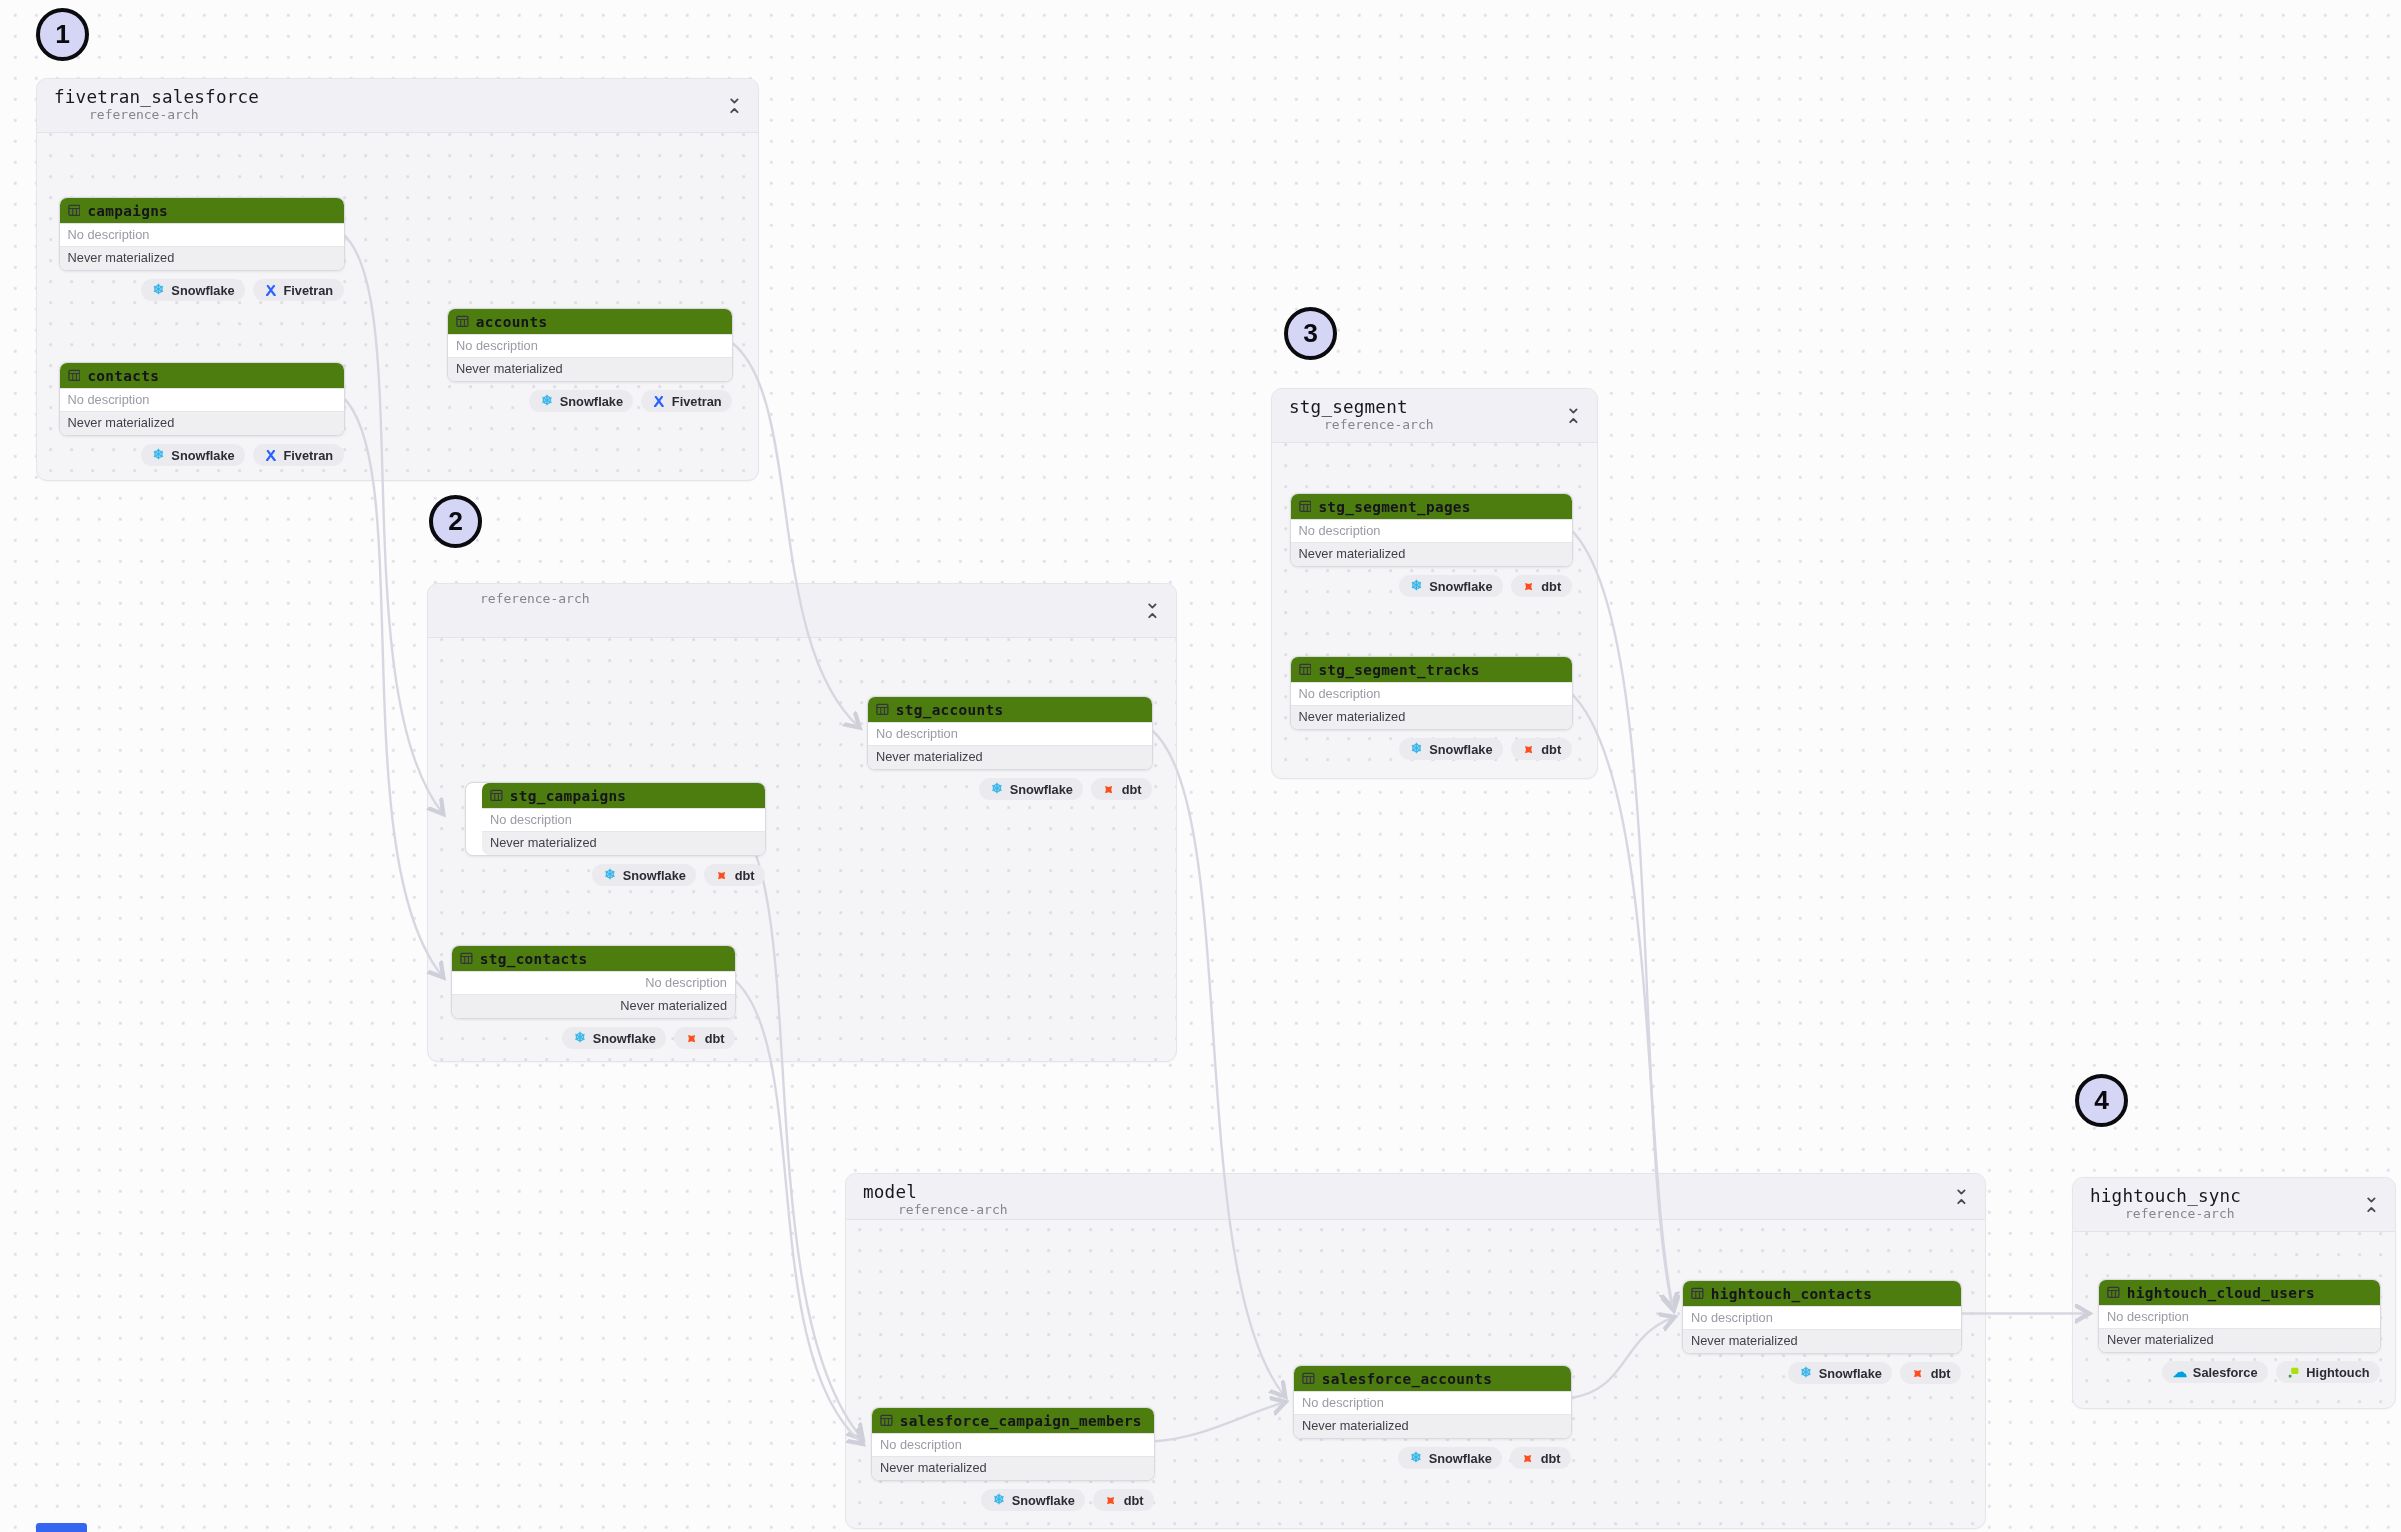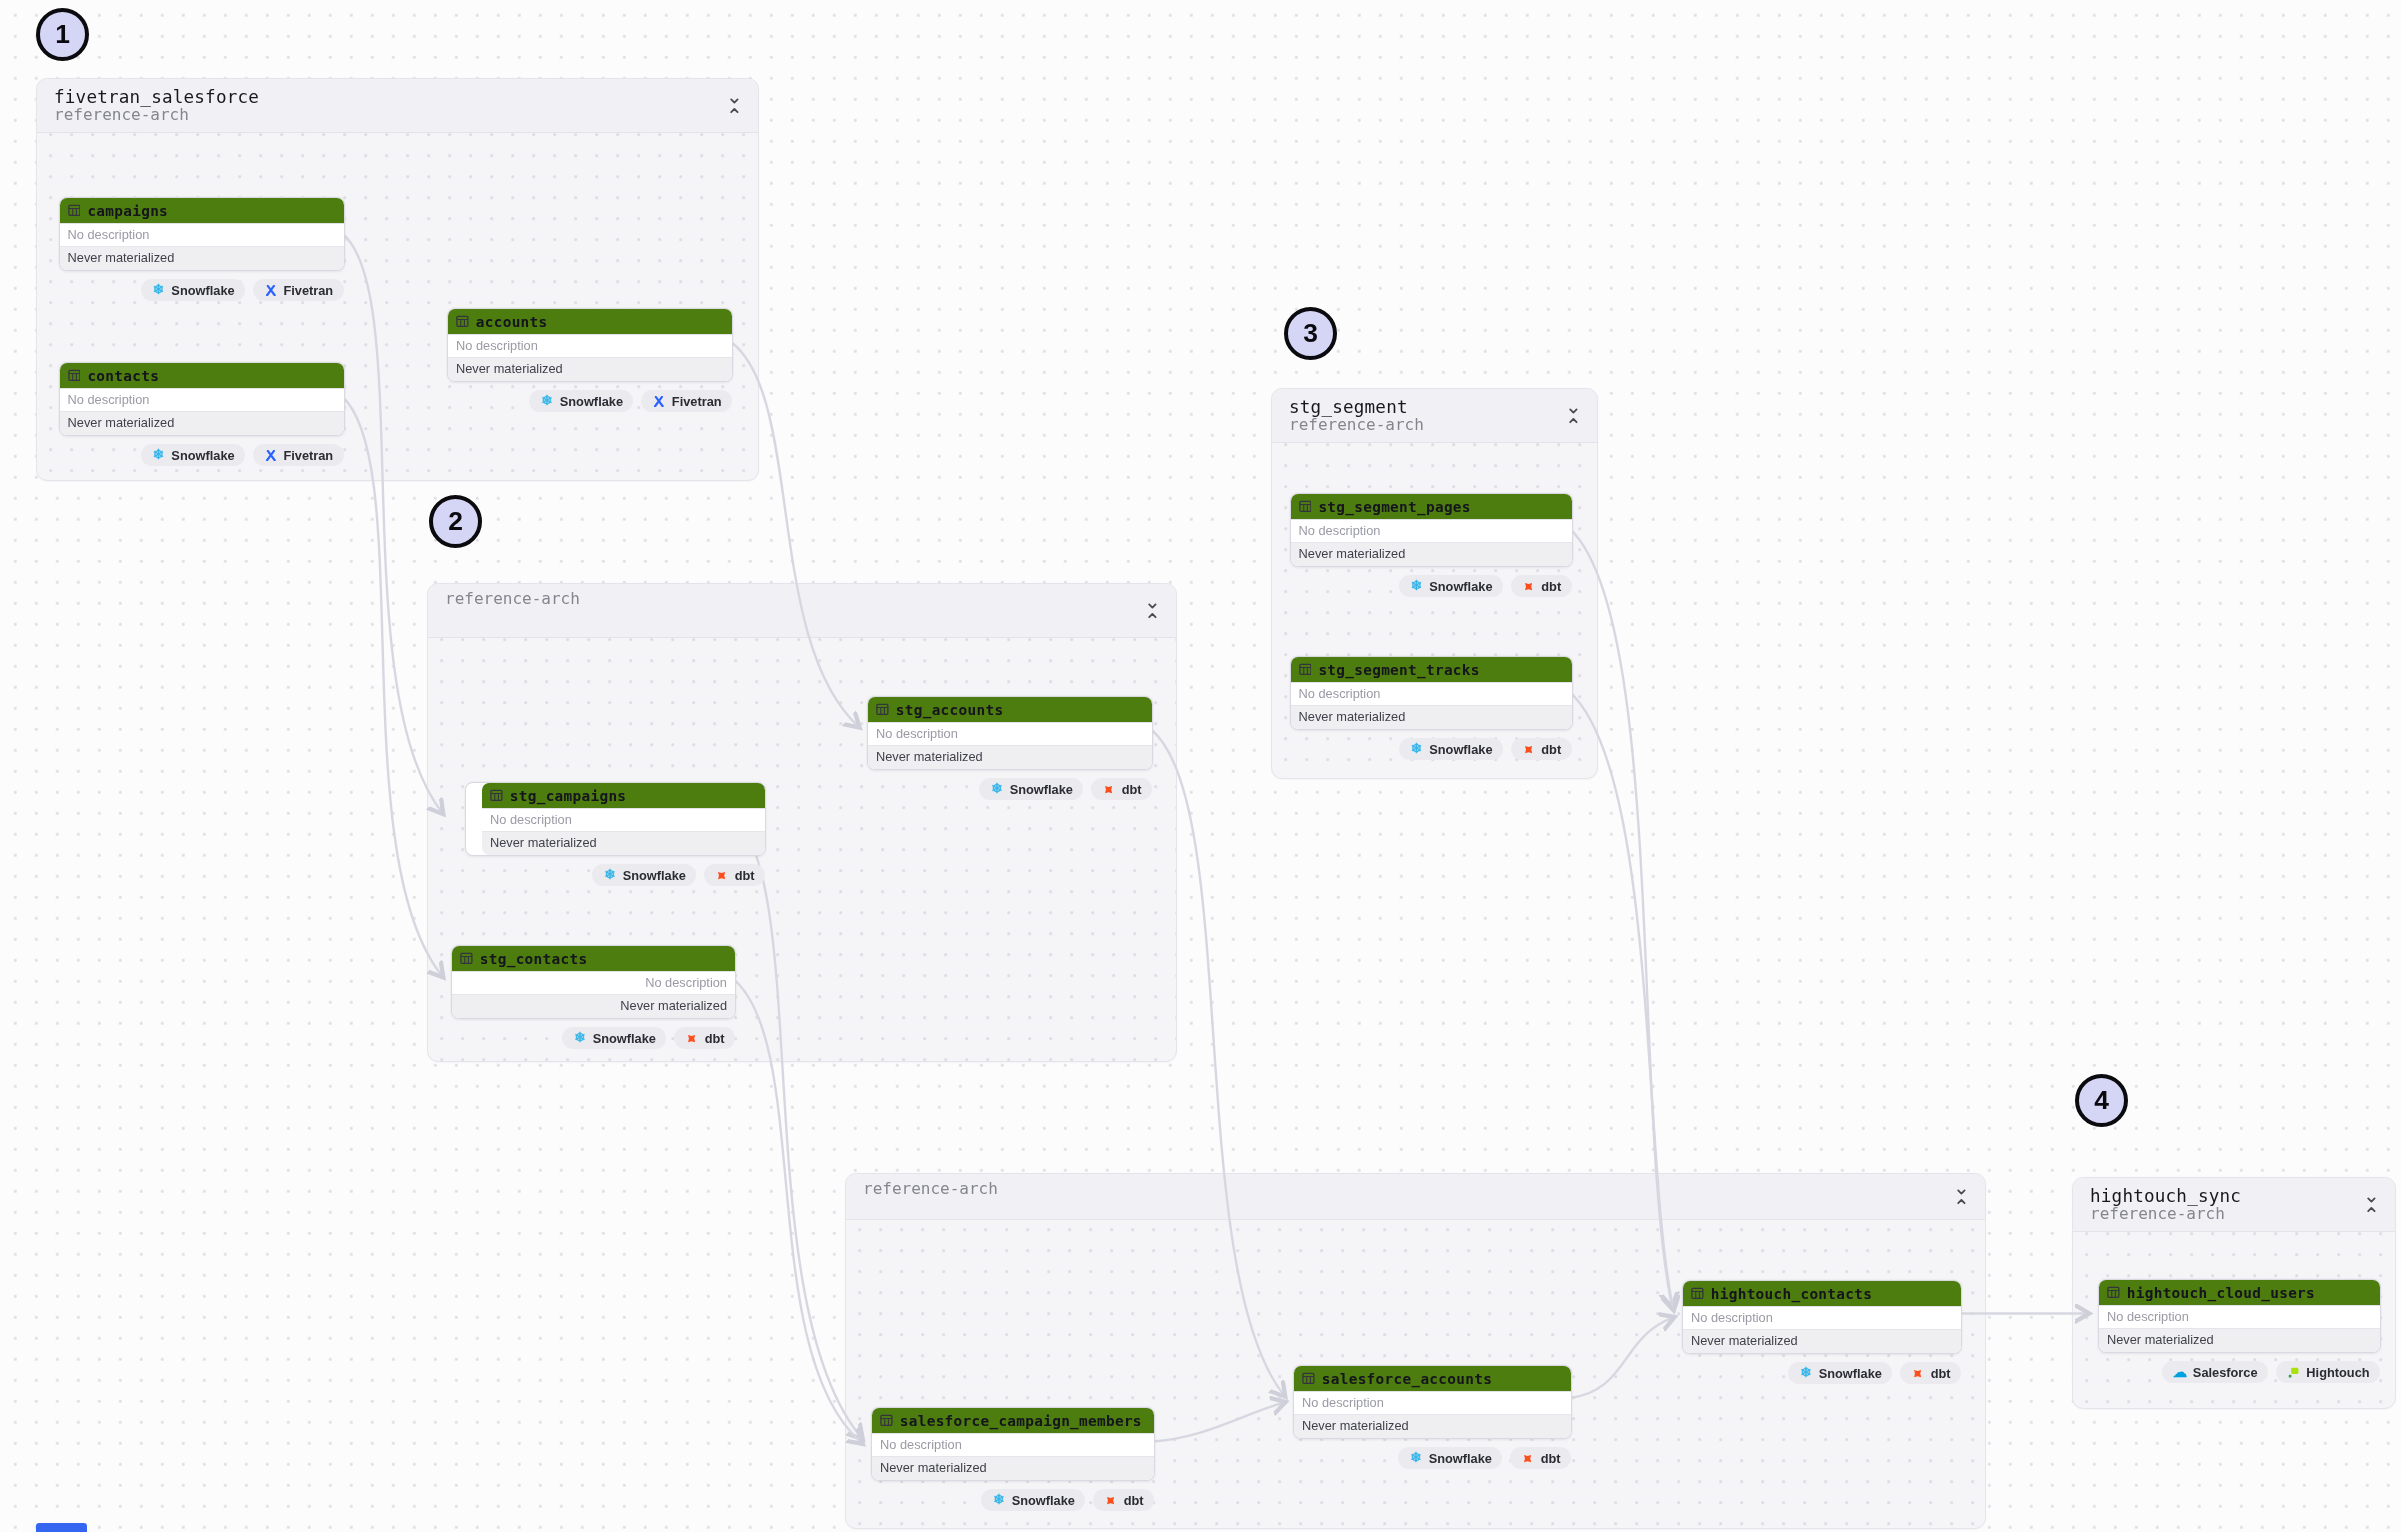--- a/index.html
+++ b/index.html
@@ -18,21 +18,21 @@
     background-size:21px 21px;background-position:3.2px 3.2px;
     box-shadow:0 0.8px 1.6px rgba(20,20,40,0.03);
   }
   .ghead{
     position:absolute;left:0;top:0;right:0;height:54px;
     background:#f1f1f5;border-bottom:0.8px solid #e3e3e9;
     border-radius:10.4px 10.4px 0 0;box-sizing:border-box;
     padding:8px 16px 0 17px;
   }
   .gtitle{font-family:"DejaVu Sans Mono",monospace;font-weight:400;font-size:17.6px;color:#17171f;letter-spacing:0.2px;line-height:21px;}
-  .gsub{font-family:"DejaVu Sans Mono",monospace;font-size:16px;color:#85858f;line-height:14.4px;}
+  .gsub{font-family:"DejaVu Sans Mono",monospace;font-size:13px;color:#85858f;line-height:14.4px;margin-left:35px;}
   .collapse{position:absolute;right:17.6px;top:17.6px;width:12.8px;height:17.6px;cursor:pointer;}
   .node{
     position:absolute;z-index:6;border:0.8px solid #d9d9e1;border-radius:8px;
     background:#fff;box-shadow:0 0.8px 2.4px rgba(20,20,40,0.08);
   }
   .nhead{
     display:flex;align-items:center;gap:7px;height:25px;padding:0 8px;
     background:#4d7c0f;border-radius:7.2px 7.2px 0 0;border-bottom:0.8px solid #e2e2e8;
   }
   .nname{font-family:"DejaVu Sans Mono",monospace;font-weight:700;font-size:14.4px;color:#15151d;letter-spacing:0.3px;white-space:nowrap;}
@@ -320,20 +320,21 @@
               </svg>
             </span>
             <span>dbt</span>
           </span>
       </div>
     </div>
   </div>
 
   <div class="group" style="left:845px;top:1173px;width:1139px;height:354px;">
     <div class="ghead" style="height:46px;">
+      <div class="gtitle">model</div>
       <div class="gsub">reference-arch</div>
       <span class="collapse" style="top:13.6px;">
         <svg viewBox="0 0 12 16" width="12.8" height="17.6">
             <path d="M3 2 L6 5 L9 2 M3 14 L6 11 L9 14" fill="none" stroke="#4a4a55" stroke-width="1.7" stroke-linecap="round" stroke-linejoin="round"></path>
           </svg>
       </span>
     </div>
 
     <div class="node" style="left:836px;top:106px;width:278px;">
       <div class="nhead">

